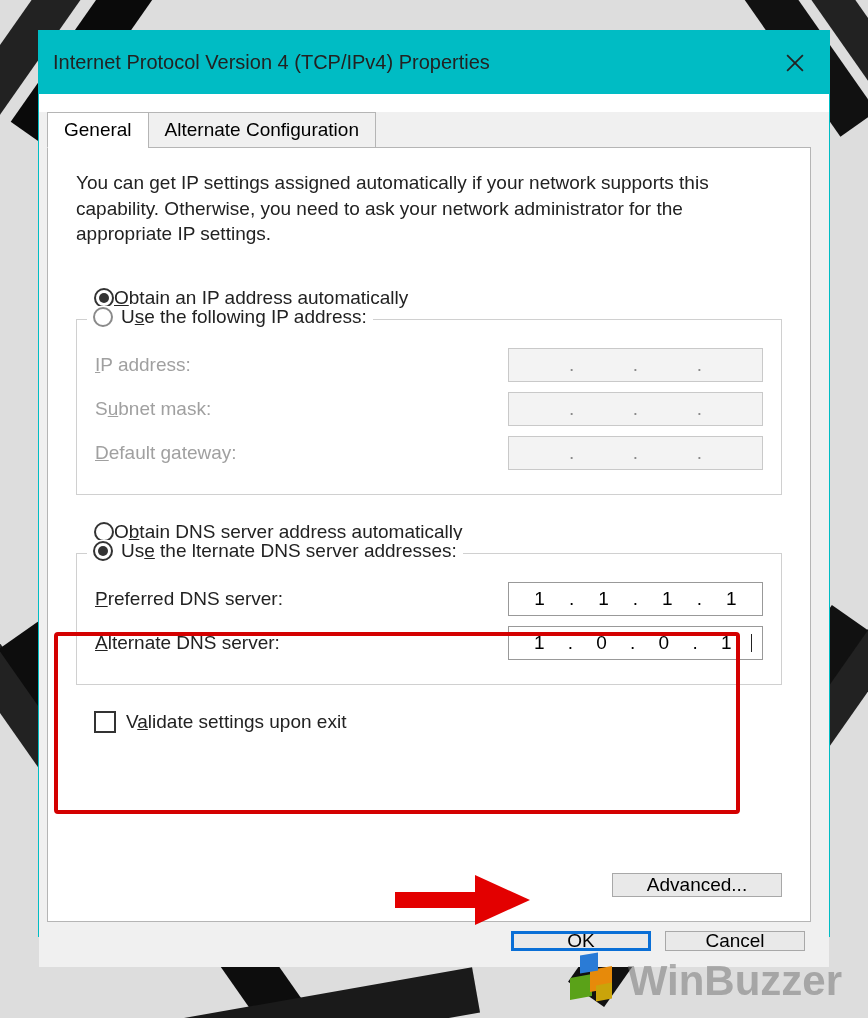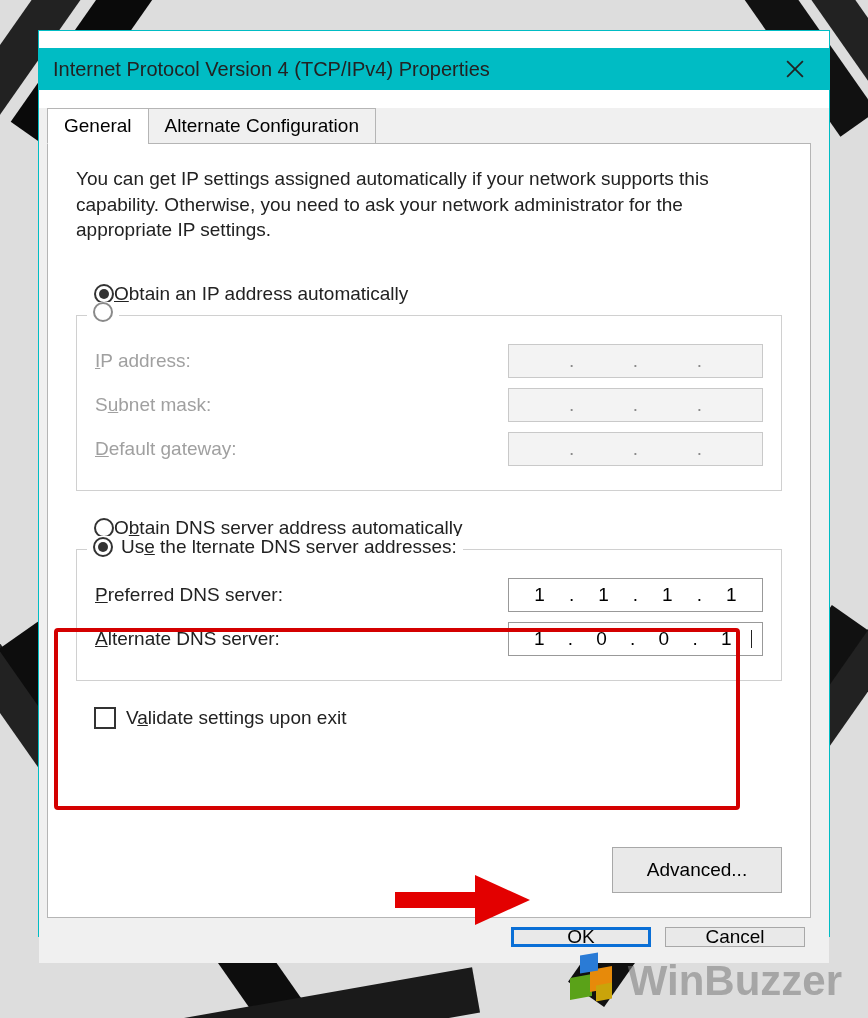--- a/index.html
+++ b/index.html
@@ -22,27 +22,26 @@
   .dialog {
     position: absolute;
     left: 38px;
     top: 30px;
     width: 792px;
     height: 907px;
     background: #fff;
     border: 1px solid #00bcc4;
   }
   .titlebar {
-    height: 42px;
+    height: 63px;
     background: #00bcc4;
     display: flex;
     align-items: center;
     justify-content: space-between;
     padding: 0 14px 0 14px;
-    margin-top: 17px;
   }
   .titlebar .title {
     color: #222;
     font-size: 20px;
   }
   .titlebar .close-btn {
     width: 40px;
     height: 40px;
     display: flex;
     align-items: center;
@@ -173,21 +172,21 @@
   .chk {
     width: 22px; height: 22px;
     border: 2px solid #333;
     background: #fff;
   }
   .adv-btn {
     position: absolute;
     right: 28px;
     bottom: 24px;
     width: 170px;
-    height: 46px;
+    height: 24px;
     background: #e9e9e9;
     border: 1px solid #a8a8a8;
     display: flex;
     align-items: center;
     justify-content: center;
     cursor: pointer;
   }
   .btnrow {
     position: absolute;
     right: 24px;
@@ -273,20 +272,21 @@
       <div class="radio-row">
         <span class="radio">
             <span class="dot"></span>
           </span>
         <span class="radio-label"><span class="ul">O</span><span>btain an IP address automatically</span></span>
       </div>
 
       <div class="fieldset" style="margin-top:4px;">
         <div class="legend">
           <span class="radio disabled"></span>
+          <span class="radio-label"><span>U</span><span class="ul">s</span><span>e the following IP address:</span></span>
         </div>
         <div class="field-row">
           <span class="field-label disabled"><span class="ul">I</span><span>P address:</span></span>
           <div class="ip-input disabled">
             <span class="ip-oct"></span>
               <span class="ip-dot">.</span>
             <span class="ip-oct"></span>
               <span class="ip-dot">.</span>
             <span class="ip-oct"></span>
               <span class="ip-dot">.</span>

